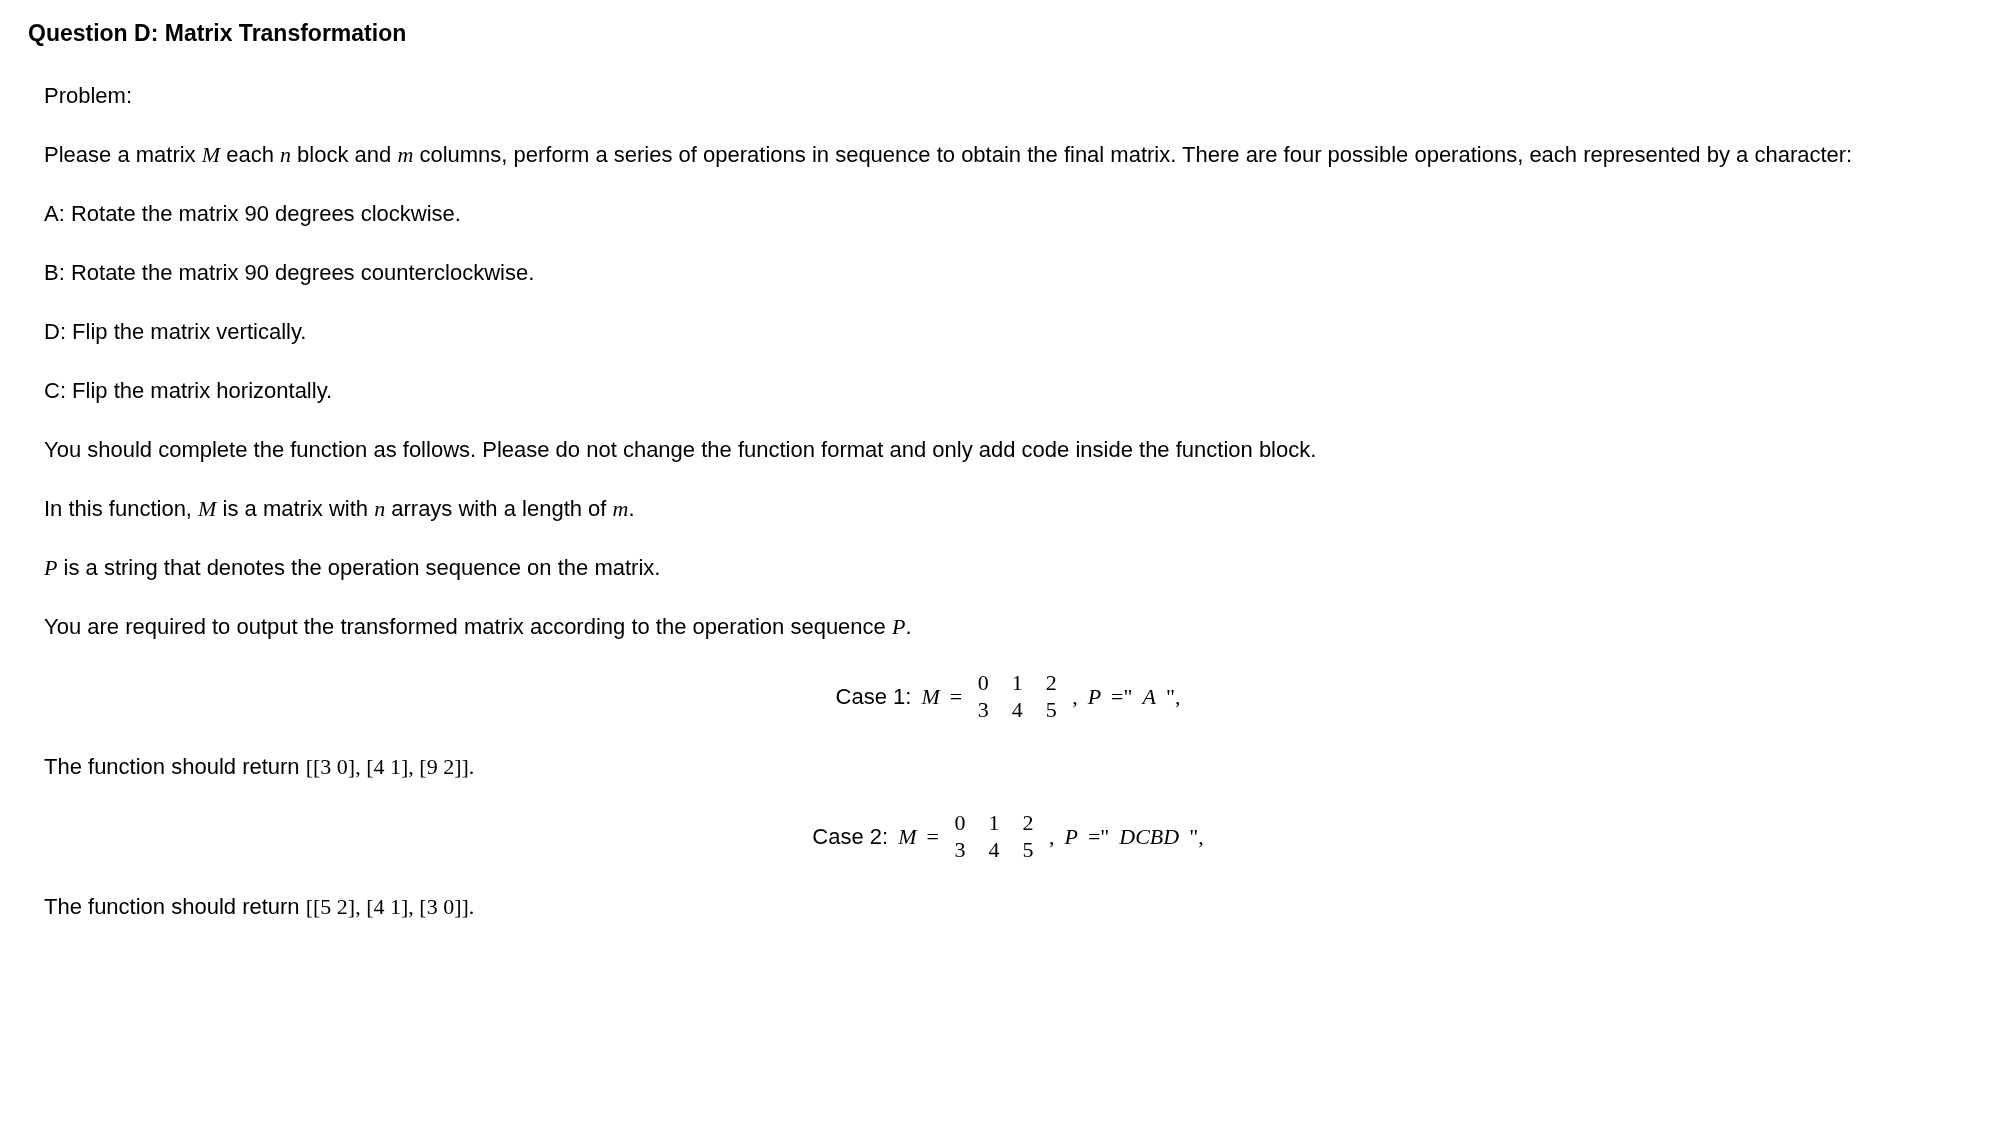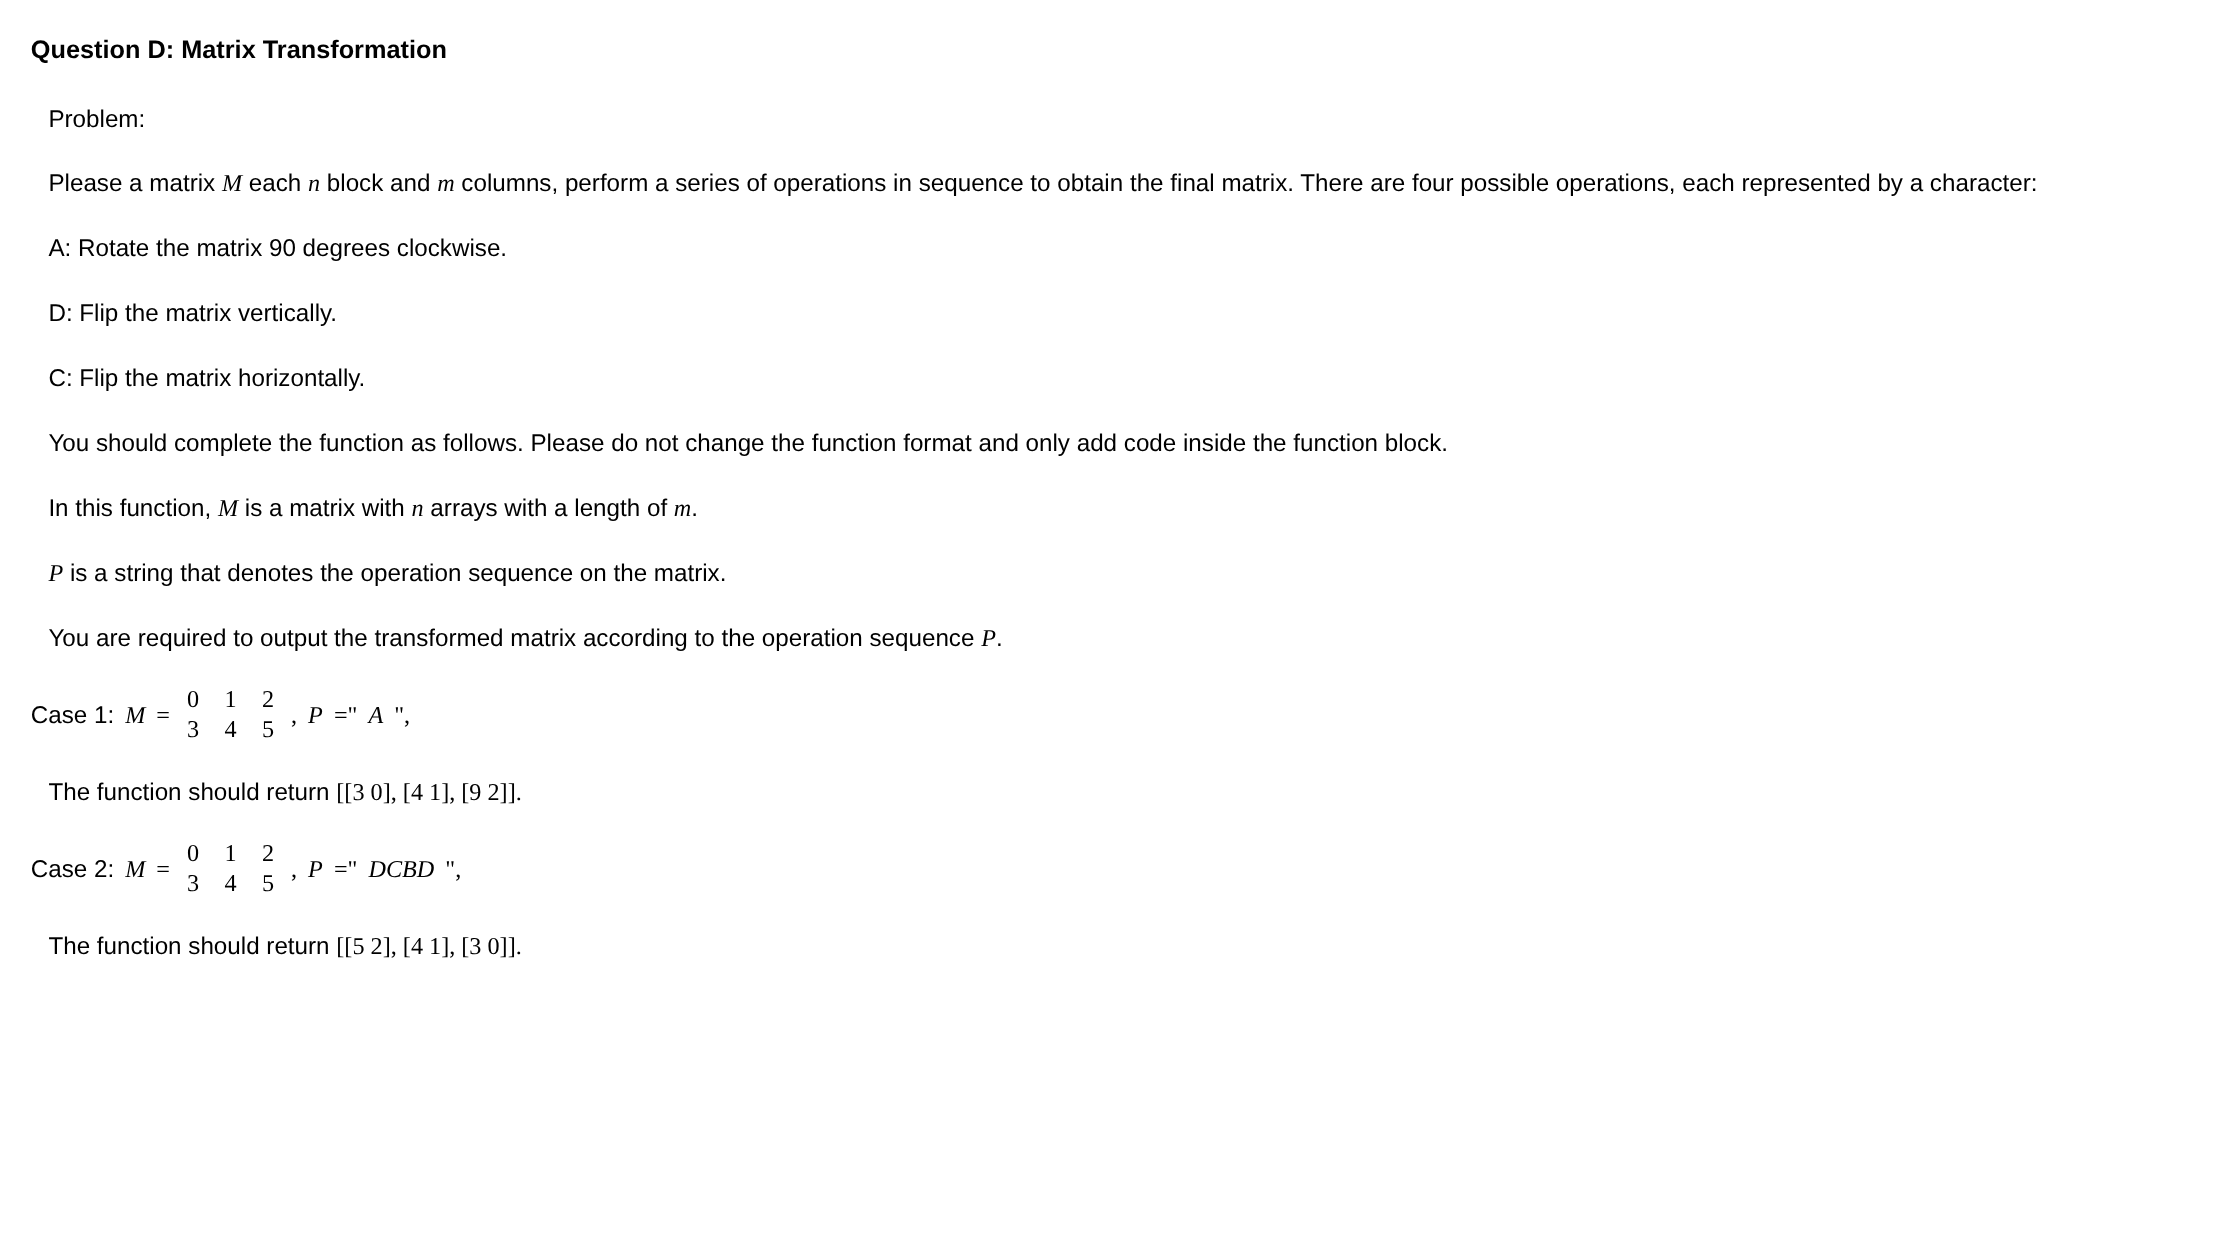--- a/index.html
+++ b/index.html
@@ -5,21 +5,21 @@
   body {
     margin: 0;
     padding: 0;
     font-family: Arial, Helvetica, sans-serif;
     font-size: 22px;
     color: #000;
     background: #fff;
     line-height: 1.5;
   }
   .page {
-    padding: 28px 28px 40px 28px;
+    padding: 16px 28px 40px 28px;
     max-width: 1960px;
   }
   .title {
     font-weight: bold;
     margin-bottom: 28px;
     font-size: 23px;
   }
   p {
     margin: 0 0 26px 16px;
   }
@@ -28,20 +28,21 @@
     font-style: italic;
   }
   .mr { 
     font-family: "Times New Roman", Times, serif;
   }
   .case-line {
     display: flex;
     align-items: center;
     gap: 10px;
     margin-bottom: 26px;
+    justify-content: center;
   }
   .frac {
     display: inline-flex;
     flex-direction: column;
     align-items: center;
     font-family: "Times New Roman", Times, serif;
     line-height: 1.25;
     margin: 0 4px;
   }
   .frac .row {
@@ -61,20 +62,21 @@
 
   <div class="title">Question D: Matrix Transformation</div>
 
   <p>Problem:</p>
 
   <p>
     <span>Please a matrix </span><span class="mi">M</span><span> each </span><span class="mi">n</span><span> block and </span><span class="mi">m</span><span> columns, perform a series of operations in sequence to obtain the final matrix. There are four possible operations, each represented by a character:</span>
   </p>
 
   <p>A: Rotate the matrix 90 degrees clockwise.</p>
+  <p>B: Rotate the matrix 90 degrees counterclockwise.</p>
   <p>D: Flip the matrix vertically.</p>
   <p>C: Flip the matrix horizontally.</p>
 
   <p>You should complete the function as follows. Please do not change the function format and only add code inside the function block.</p>
 
   <p>
     <span>In this function, </span><span class="mi">M</span><span> is a matrix with </span><span class="mi">n</span><span> arrays with a length of </span><span class="mi">m</span><span>.</span>
   </p>
 
   <p>

